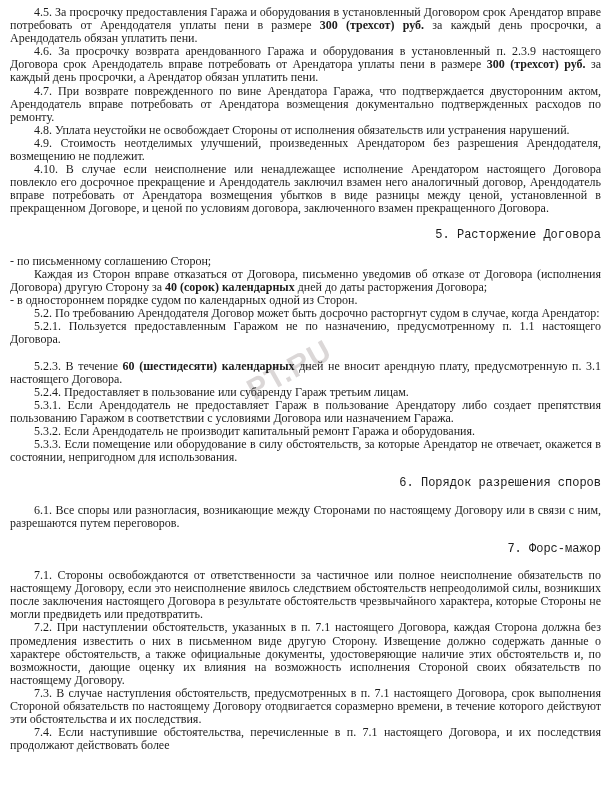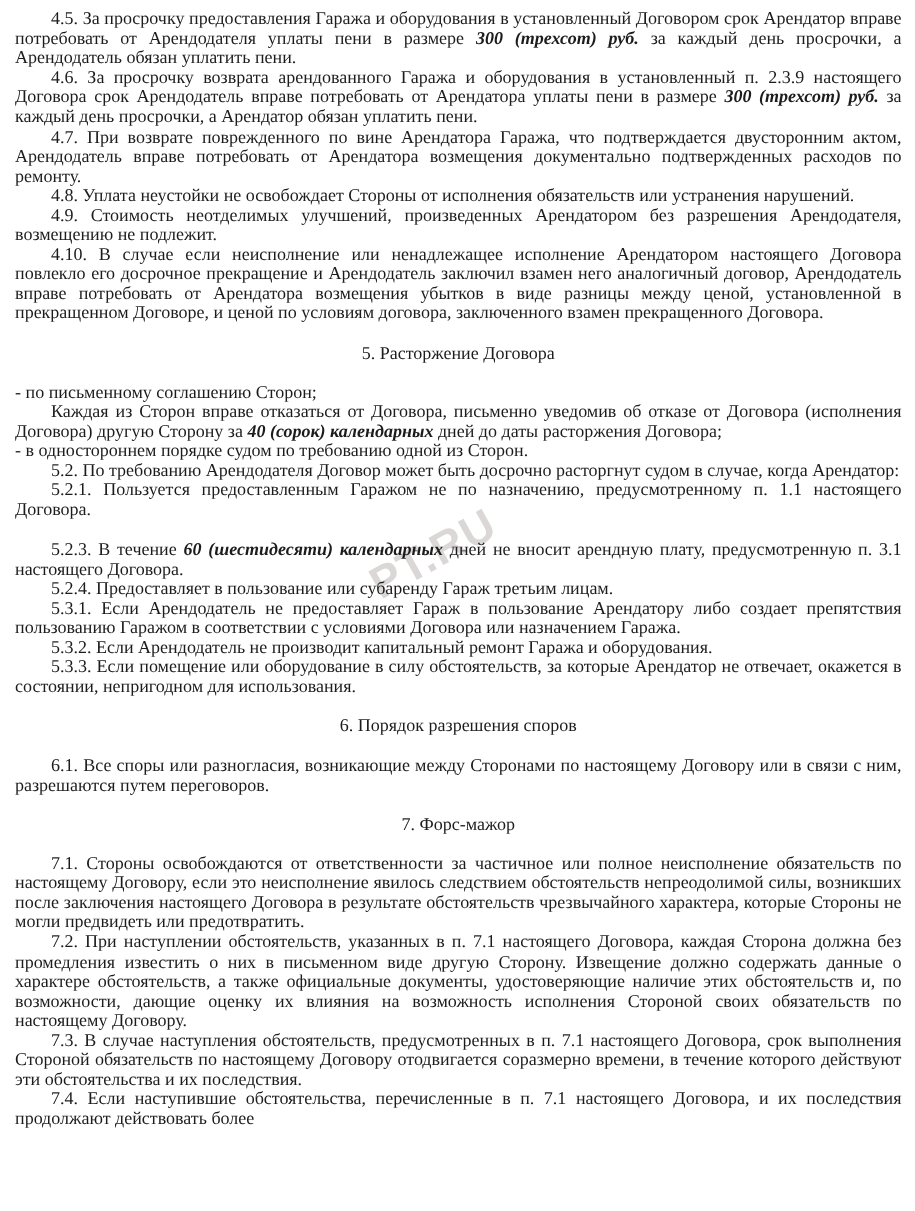--- a/index.html
+++ b/index.html
@@ -27,29 +27,29 @@
   .para {
     margin: 0;
     text-align: justify;
     text-indent: 24px;
   }
   .para.noindent {
     text-indent: 0;
   }
   .heading {
     margin: 13.1px 0;
-    text-align: center;
+    text-align: right;
     text-indent: 0;
+    font-family: Liberation Mono, monospace;
   }
   .spacer {
     height: 13.1px;
   }
   .bi {
     font-weight: bold;
-    font-style: italic;
   }
   .watermark {
     position: absolute;
     left: 246px;
     top: 386px;
     z-index: 0;
     transform: rotate(-29deg);
     transform-origin: left top;
     font-family: "Liberation Sans", "DejaVu Sans", sans-serif;
     font-size: 30px;
@@ -69,21 +69,21 @@
   <div class="content">
       <p class="para"><span>4.5. За просрочку предоставления Гаража и оборудования в установленный Договором срок Арендатор вправе потребовать от Арендодателя уплаты пени в размере </span><span class="bi">300 (трехсот) руб.</span><span> за каждый день просрочки, а Арендодатель обязан уплатить пени.</span></p>
       <p class="para"><span>4.6. За просрочку возврата арендованного Гаража и оборудования в установленный п. 2.3.9 настоящего Договора срок Арендодатель вправе потребовать от Арендатора уплаты пени в размере </span><span class="bi">300 (трехсот) руб.</span><span> за каждый день просрочки, а Арендатор обязан уплатить пени.</span></p>
       <p class="para"><span>4.7. При возврате поврежденного по вине Арендатора Гаража, что подтверждается двусторонним актом, Арендодатель вправе потребовать от Арендатора возмещения документально подтвержденных расходов по ремонту.</span></p>
       <p class="para"><span>4.8. Уплата неустойки не освобождает Стороны от исполнения обязательств или устранения нарушений.</span></p>
       <p class="para"><span>4.9. Стоимость неотделимых улучшений, произведенных Арендатором без разрешения Арендодателя, возмещению не подлежит.</span></p>
       <p class="para"><span>4.10. В случае если неисполнение или ненадлежащее исполнение Арендатором настоящего Договора повлекло его досрочное прекращение и Арендодатель заключил взамен него аналогичный договор, Арендодатель вправе потребовать от Арендатора возмещения убытков в виде разницы между ценой, установленной в прекращенном Договоре, и ценой по условиям договора, заключенного взамен прекращенного Договора.</span></p>
       <p class="heading"><span>5. Расторжение Договора</span></p>
       <p class="para noindent"><span>- по письменному соглашению Сторон;</span></p>
       <p class="para"><span>Каждая из Сторон вправе отказаться от Договора, письменно уведомив об отказе от Договора (исполнения Договора) другую Сторону за </span><span class="bi">40 (сорок) календарных</span><span> дней до даты расторжения Договора;</span></p>
-      <p class="para noindent"><span>- в одностороннем порядке судом по требованию одной из Сторон.</span></p>
+      <p class="para noindent"><span>- в одностороннем порядке судом по календарных одной из Сторон.</span></p>
       <p class="para"><span>5.2. По требованию Арендодателя Договор может быть досрочно расторгнут судом в случае, когда Арендатор:</span></p>
       <p class="para"><span>5.2.1. Пользуется предоставленным Гаражом не по назначению, предусмотренному п. 1.1 настоящего Договора.</span></p>
       <div class="spacer"></div>
       <p class="para"><span>5.2.3. В течение </span><span class="bi">60 (шестидесяти) календарных</span><span> дней не вносит арендную плату, предусмотренную п. 3.1 настоящего Договора.</span></p>
       <p class="para"><span>5.2.4. Предоставляет в пользование или субаренду Гараж третьим лицам.</span></p>
       <p class="para"><span>5.3.1. Если Арендодатель не предоставляет Гараж в пользование Арендатору либо создает препятствия пользованию Гаражом в соответствии с условиями Договора или назначением Гаража.</span></p>
       <p class="para"><span>5.3.2. Если Арендодатель не производит капитальный ремонт Гаража и оборудования.</span></p>
       <p class="para"><span>5.3.3. Если помещение или оборудование в силу обстоятельств, за которые Арендатор не отвечает, окажется в состоянии, непригодном для использования.</span></p>
       <p class="heading"><span>6. Порядок разрешения споров</span></p>
       <p class="para"><span>6.1. Все споры или разногласия, возникающие между Сторонами по настоящему Договору или в связи с ним, разрешаются путем переговоров.</span></p>

